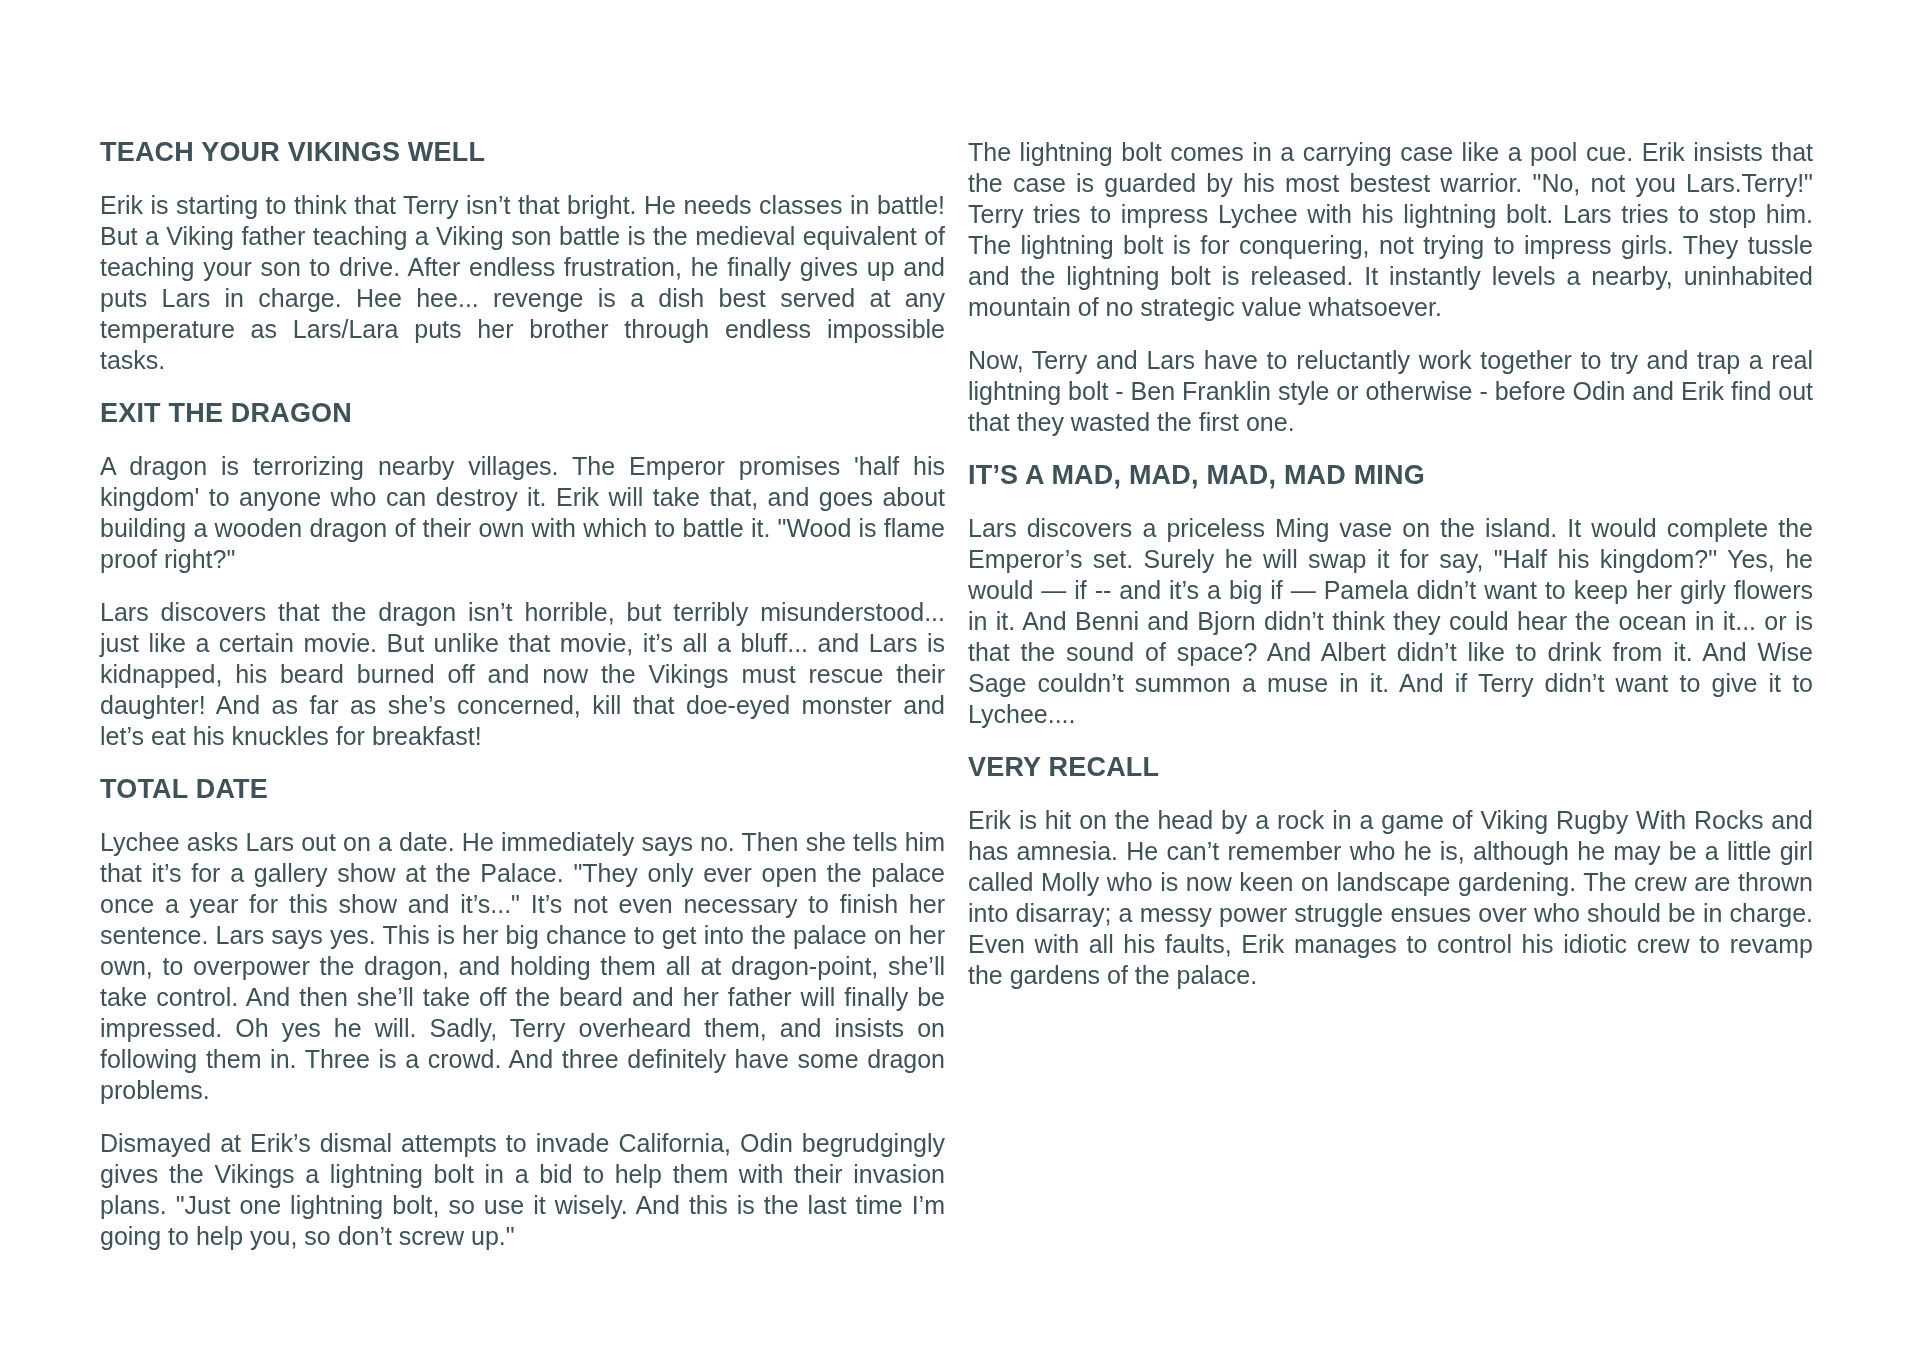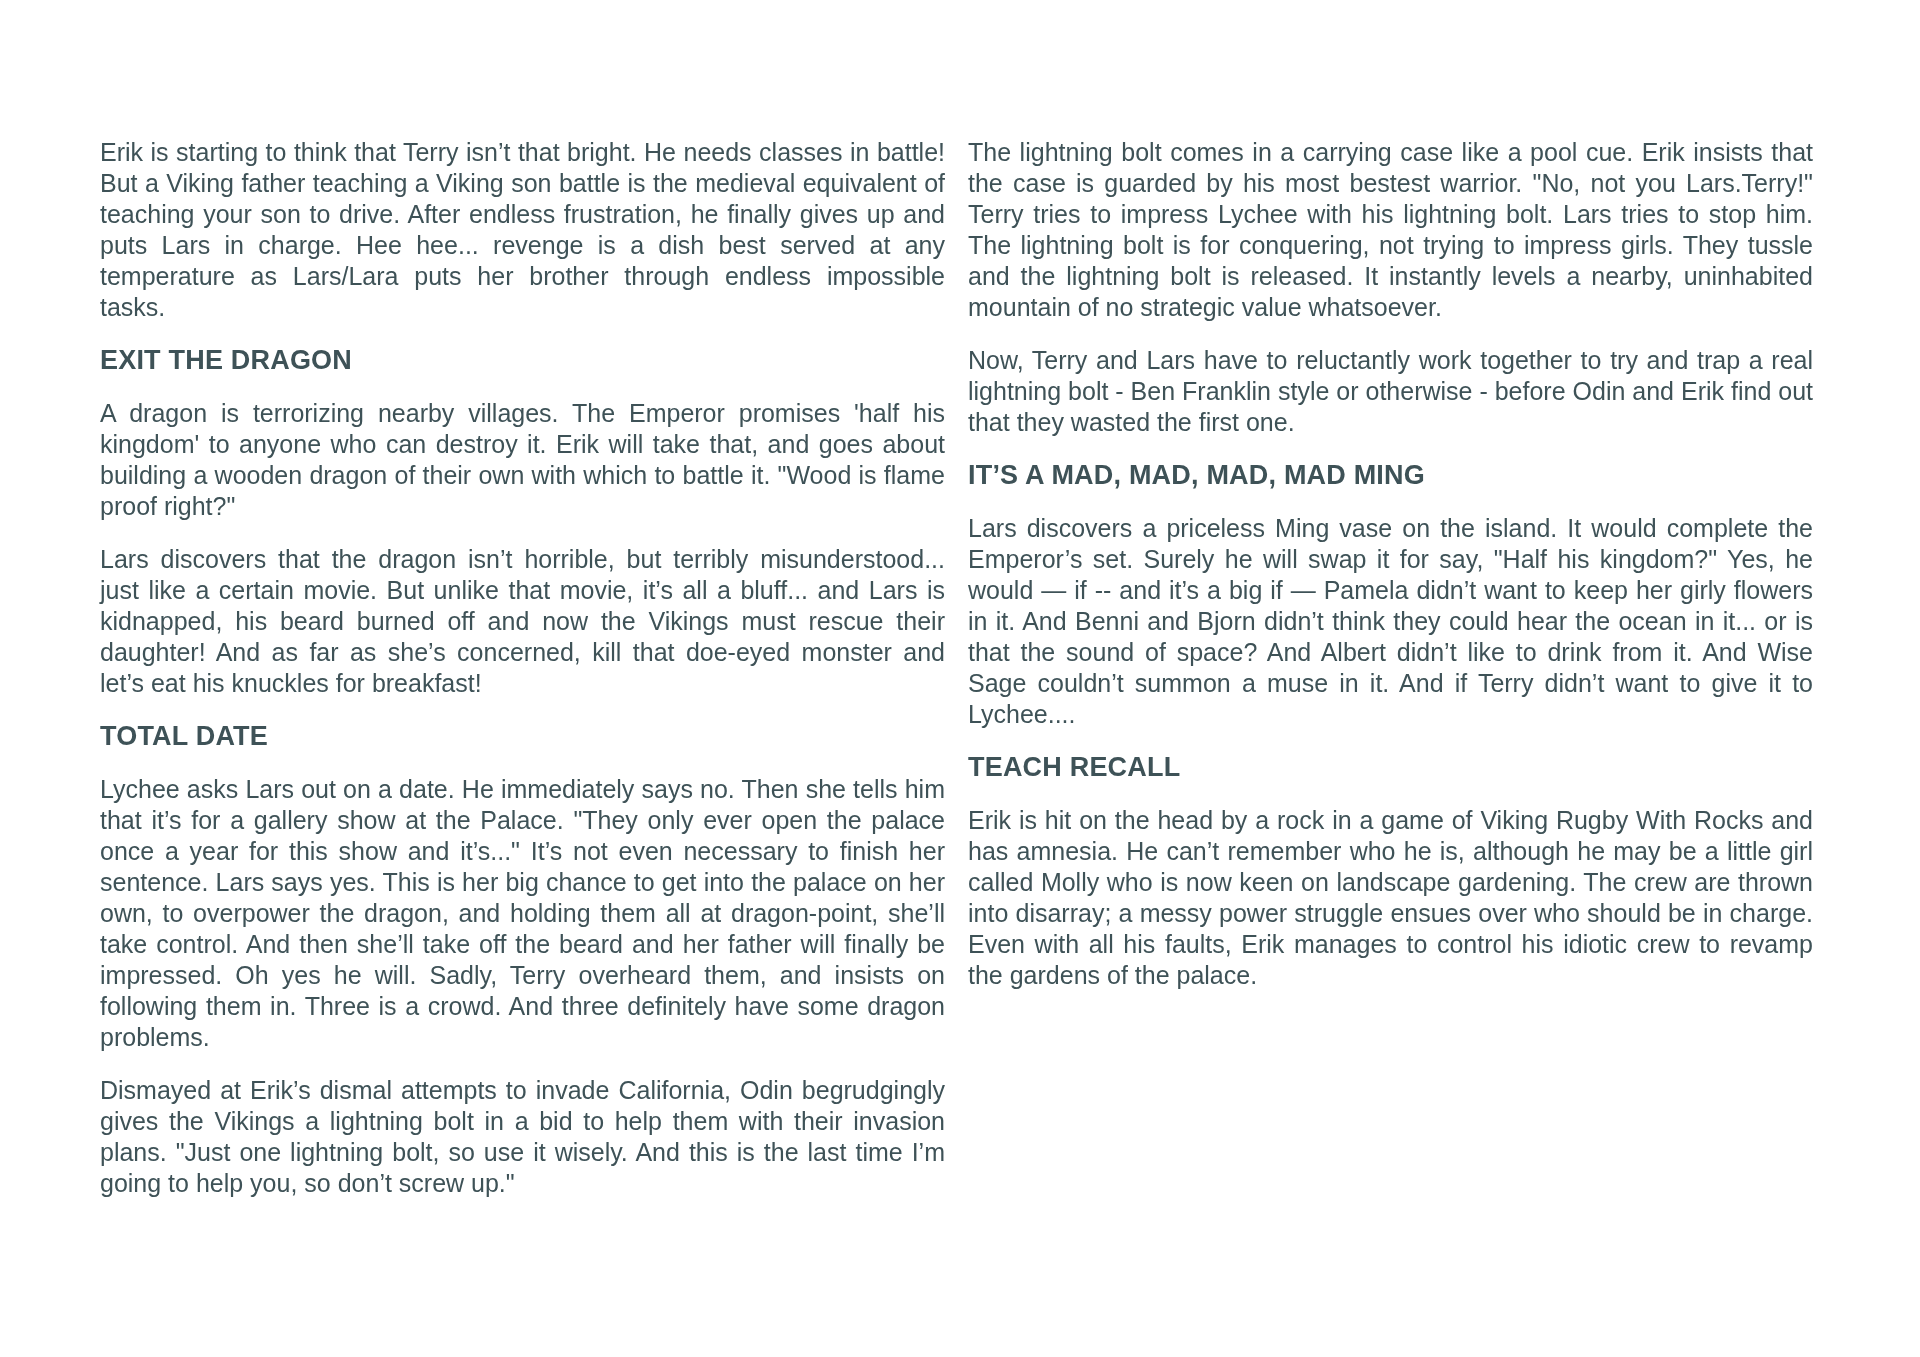--- a/index.html
+++ b/index.html
@@ -37,31 +37,32 @@
   .col p {
     margin: 0 0 22px 0;
   }
 </style>
 </head>
 <body>
 
 <div class="page">
 
   <div class="col col-left">
+    <h2>TEACH YOUR VIKINGS WELL</h2>
     <p>Erik is starting to think that Terry isn’t that bright. He needs classes in battle! But a Viking father teaching a Viking son battle is the medieval equivalent of teaching your son to drive. After endless frustration, he finally gives up and puts Lars in charge. Hee hee... revenge is a dish best served at any temperature as Lars/Lara puts her brother through endless impossible tasks.</p>
     <h2>EXIT THE DRAGON</h2>
     <p>A dragon is terrorizing nearby villages. The Emperor promises 'half his kingdom' to anyone who can destroy it. Erik will take that, and goes about building a wooden dragon of their own with which to battle it. "Wood is flame proof right?"</p>
     <p>Lars discovers that the dragon isn’t horrible, but terribly misunderstood... just like a certain movie. But unlike that movie, it’s all a bluff... and Lars is kidnapped, his beard burned off and now the Vikings must rescue their daughter!  And as far as she’s concerned, kill that doe-eyed monster and let’s eat his knuckles for breakfast!</p>
     <h2>TOTAL DATE</h2>
     <p>Lychee asks Lars out on a date. He immediately says no. Then she tells him that it’s for a gallery show at the Palace. "They only ever open the palace once a year for this show and it’s..." It’s not even necessary to finish her sentence. Lars says yes. This is her big chance to get into the palace on her own, to overpower the dragon, and holding them all at dragon-point, she’ll take control. And then she’ll take off the beard and her father will finally be impressed. Oh yes he will. Sadly, Terry overheard them, and insists on following them in. Three is a crowd. And three definitely have some dragon problems.</p>
     <p>Dismayed at Erik’s dismal attempts to invade California, Odin begrudgingly gives the Vikings a lightning bolt in a bid to help them with their invasion plans. "Just one lightning bolt, so use it wisely. And this is the last time I’m going to help you, so don’t screw up."</p>
   </div>
 
   <div class="col col-right">
     <p>The lightning bolt comes in a carrying case like a pool cue. Erik insists that the case is guarded by his most bestest warrior. "No, not you Lars.Terry!" Terry tries to impress Lychee with his lightning bolt. Lars tries to stop him. The lightning bolt is for conquering, not trying to impress girls. They tussle and the lightning bolt is released. It instantly levels a nearby, uninhabited mountain of no strategic value whatsoever.</p>
     <p>Now, Terry and Lars have to reluctantly work together to try and trap a real lightning bolt - Ben Franklin style or otherwise - before Odin and Erik find out that they wasted the first one.</p>
     <h2>IT’S A MAD, MAD, MAD, MAD MING</h2>
     <p>Lars discovers a priceless Ming vase on the island.  It would complete the Emperor’s set.  Surely he will swap it for say, "Half his kingdom?"  Yes, he would — if -- and it’s a big if — Pamela didn’t want to keep her girly flowers in it.  And Benni and Bjorn didn’t think they could hear the ocean in it... or is that the sound of space?  And Albert didn’t like to drink from it.  And Wise Sage couldn’t summon a muse in it.  And if Terry didn’t want to give it to Lychee....</p>
-    <h2>TEACH RECALL</h2>
+    <h2>VERY RECALL</h2>
     <p>Erik is hit on the head by a rock in a game of Viking Rugby With Rocks and has amnesia. He can’t remember who he is, although he may be a little girl called Molly who is now keen on landscape gardening. The crew are thrown into disarray; a messy power struggle ensues over who should be in charge. Even with all his faults, Erik manages to control his idiotic crew to revamp the gardens of the palace.</p>
   </div>
 
 </div>
 
 </body></html>

